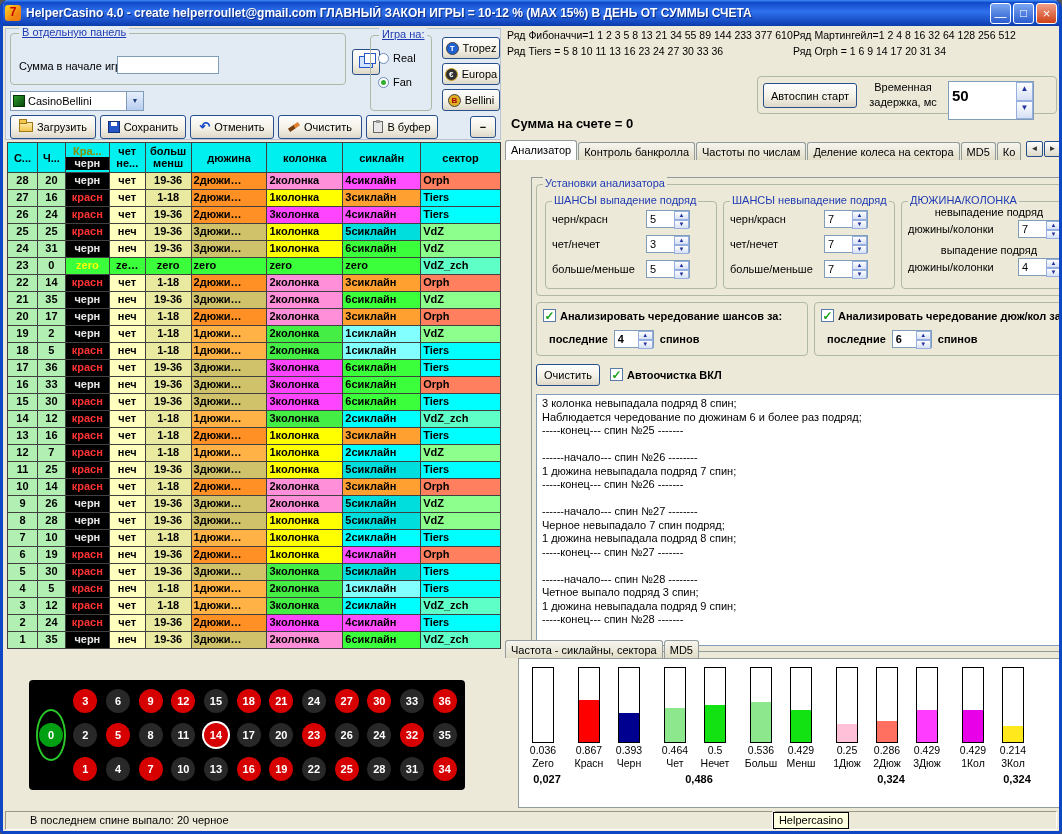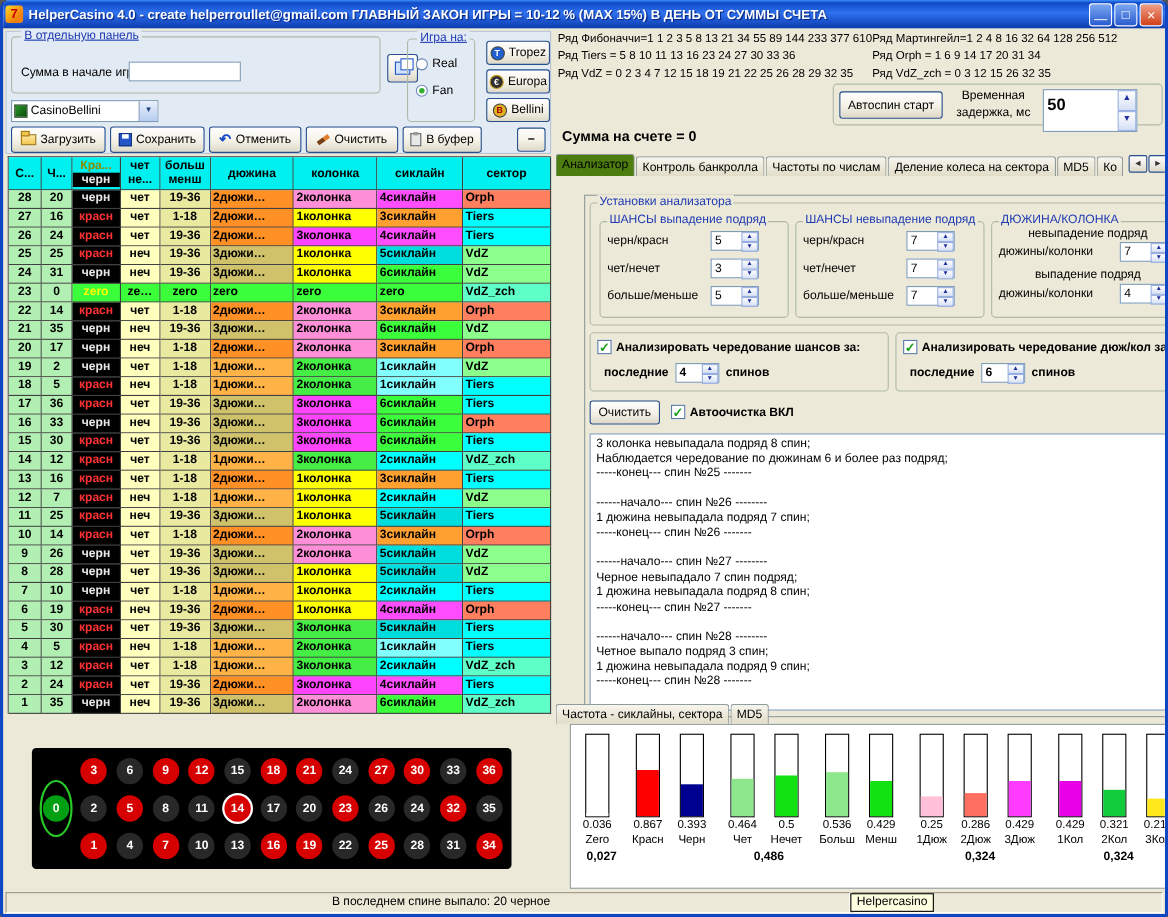--- a/index.html
+++ b/index.html
@@ -72,21 +72,21 @@
   .gb-autospin { left:754px; top:50px; width:300px; height:38px; }
   .btn-autospin { left:5px; top:6px; width:94px; height:25px; }
   .lbl-delay { position:absolute; left:104px; top:3px; width:82px; text-align:center; line-height:15px; }
   .spin-delay { position:absolute; left:190px; top:4px; width:86px; }
   
   .balance { position:absolute; left:508px; top:90px; font-size:13px; font-weight:bold; }
   
   .tabstrip { position:absolute; display:flex; align-items:flex-end; z-index:2; }
   .tab { padding:3px 5px 2px; border:1px solid #919b9c; border-bottom:none; border-radius:3px 3px 0 0;
     background:linear-gradient(#f6f5ee,#e2ddc8); margin-right:1px; white-space:nowrap; }
-  .tab.active { background:#4d7c0f; padding-bottom:4px; }
+  .tab.active { background:#ffffff; padding-bottom:4px; }
   .main-tabs { left:502px; top:112px; width:556px; height:22px; }
   .tab-arrows { position:absolute; right:0; top:3px; display:flex; gap:1px; }
   .tab-arrows span { width:17px; height:16px; border:1px solid #274f8c; border-radius:2px; background:linear-gradient(#fefefe,#ddd8c8);
     font-size:8px; text-align:center; line-height:14px; color:#333; }
   .tab-panel { position:absolute; left:528px; top:133px; width:556px; height:475px; border:1px solid #919b9c; background:#ece9d8;margin-top:18px; }
   
   .gb-settings { left:4px; top:6px; width:546px; height:112px; }
   .gbi { position:absolute; border:1px solid #b0b8a8; border-radius:4px; }
   .gbi > .cap { position:absolute; top:-8px; left:6px; padding:0 2px; color:#1f3bb3; background:#ece9d8; white-space:nowrap; }
   .gb1 { left:8px; top:16px; width:172px; height:88px; }
@@ -144,21 +144,21 @@
   .chart { position:absolute; left:4px; top:8px; display:flex; }
   .bar-col { width:40px; }
   .bar-col.gap { margin-left:6px; }
   .bar-box { width:22px; height:76px; margin:0 auto; border:1px solid #000; background:#fff; position:relative; }
   .bar-fill { position:absolute; left:0; right:0; bottom:0; }
   .bar-val, .bar-name { text-align:center; font-size:10.5px; margin-top:1px; white-space:nowrap; }
   .grp { position:absolute; top:114px; width:60px; text-align:center; font-weight:bold; font-size:11px; }
   .grp.g0 { left:-2px; } .grp.g1 { left:150px; } .grp.g2 { left:342px; } .grp.g3 { left:468px; }
   
   .statusbar { position:absolute; left:0; right:0; bottom:0; height:21px; background:#ece9d8; display:flex; gap:2px; padding:1px 2px; }
-  .sb-panel { border:1px solid; border-color:#9d9884 #fff #fff #9d9884; line-height:17px; padding-left:24px; overflow:hidden; white-space:nowrap;text-align:center; }
+  .sb-panel { border:1px solid; border-color:#9d9884 #fff #fff #9d9884; line-height:17px; padding-left:24px; overflow:hidden; white-space:nowrap; }
   .sb1 { width:768px; } .sb2 { flex:1; }
   .tooltip { position:absolute; left:770px; bottom:2px; width:76px; height:17px; background:#ffffe1; border:1px solid #000;
     font-size:11px; text-align:center; line-height:15px; z-index:10; }
 </style>
 </head>
 <body>
 
 <div id="window">
   <div class="titlebar">
     <span class="app-icon">7</span>
@@ -239,24 +239,20 @@
     </div>
 
     <div class="series">
       <div class="srow">
         <span>Ряд Фибоначчи=1 1 2 3 5 8 13 21 34 55 89 144 233 377 610</span>
         <span class="sr">Ряд Мартингейл=1 2 4 8 16 32 64 128 256 512</span>
       </div>
       <div class="srow">
         <span>Ряд Tiers = 5 8 10 11 13 16 23 24 27 30 33 36</span>
         <span class="sr">Ряд Orph = 1 6 9 14 17 20 31 34</span>
-      </div>
-      <div class="srow">
-        <span>Ряд VdZ = 0 2 3 4 7 12 15 18 19 21 22 25 26 28 29 32 35</span>
-        <span class="sr">Ряд VdZ_zch = 0 3 12 15 26 32 35</span>
       </div>
     </div>
 
     <div class="gb gb-autospin">
       <div class="btn btn-autospin">
         <span>Автоспин старт</span>
       </div>
       <span class="lbl-delay">Временная задержка, мс</span>
       <span class="spin big spin-delay">
         <span class="sval">50</span>
@@ -985,27 +981,20 @@
         </div>
           <div class="bar-col gap">
           <div class="bar-box">
             <div class="bar-fill" style="height: 42.9%; background-color: rgb(232, 0, 232);"></div>
           </div>
           <div class="bar-val">0.429</div>
           <div class="bar-name">1Кол</div>
         </div>
           <div class="bar-col">
           <div class="bar-box">
-            <div class="bar-fill" style="height: 32.1%; background-color: rgb(18, 204, 60);"></div>
-          </div>
-          <div class="bar-val">0.321</div>
-          <div class="bar-name">2Кол</div>
-        </div>
-          <div class="bar-col">
-          <div class="bar-box">
             <div class="bar-fill" style="height: 21.4%; background-color: rgb(255, 232, 28);"></div>
           </div>
           <div class="bar-val">0.214</div>
           <div class="bar-name">3Кол</div>
         </div>
         </div>
       <span class="grp g0">0,027</span>
       <span class="grp g1">0,486</span>
       <span class="grp g2">0,324</span>
       <span class="grp g3">0,324</span>

